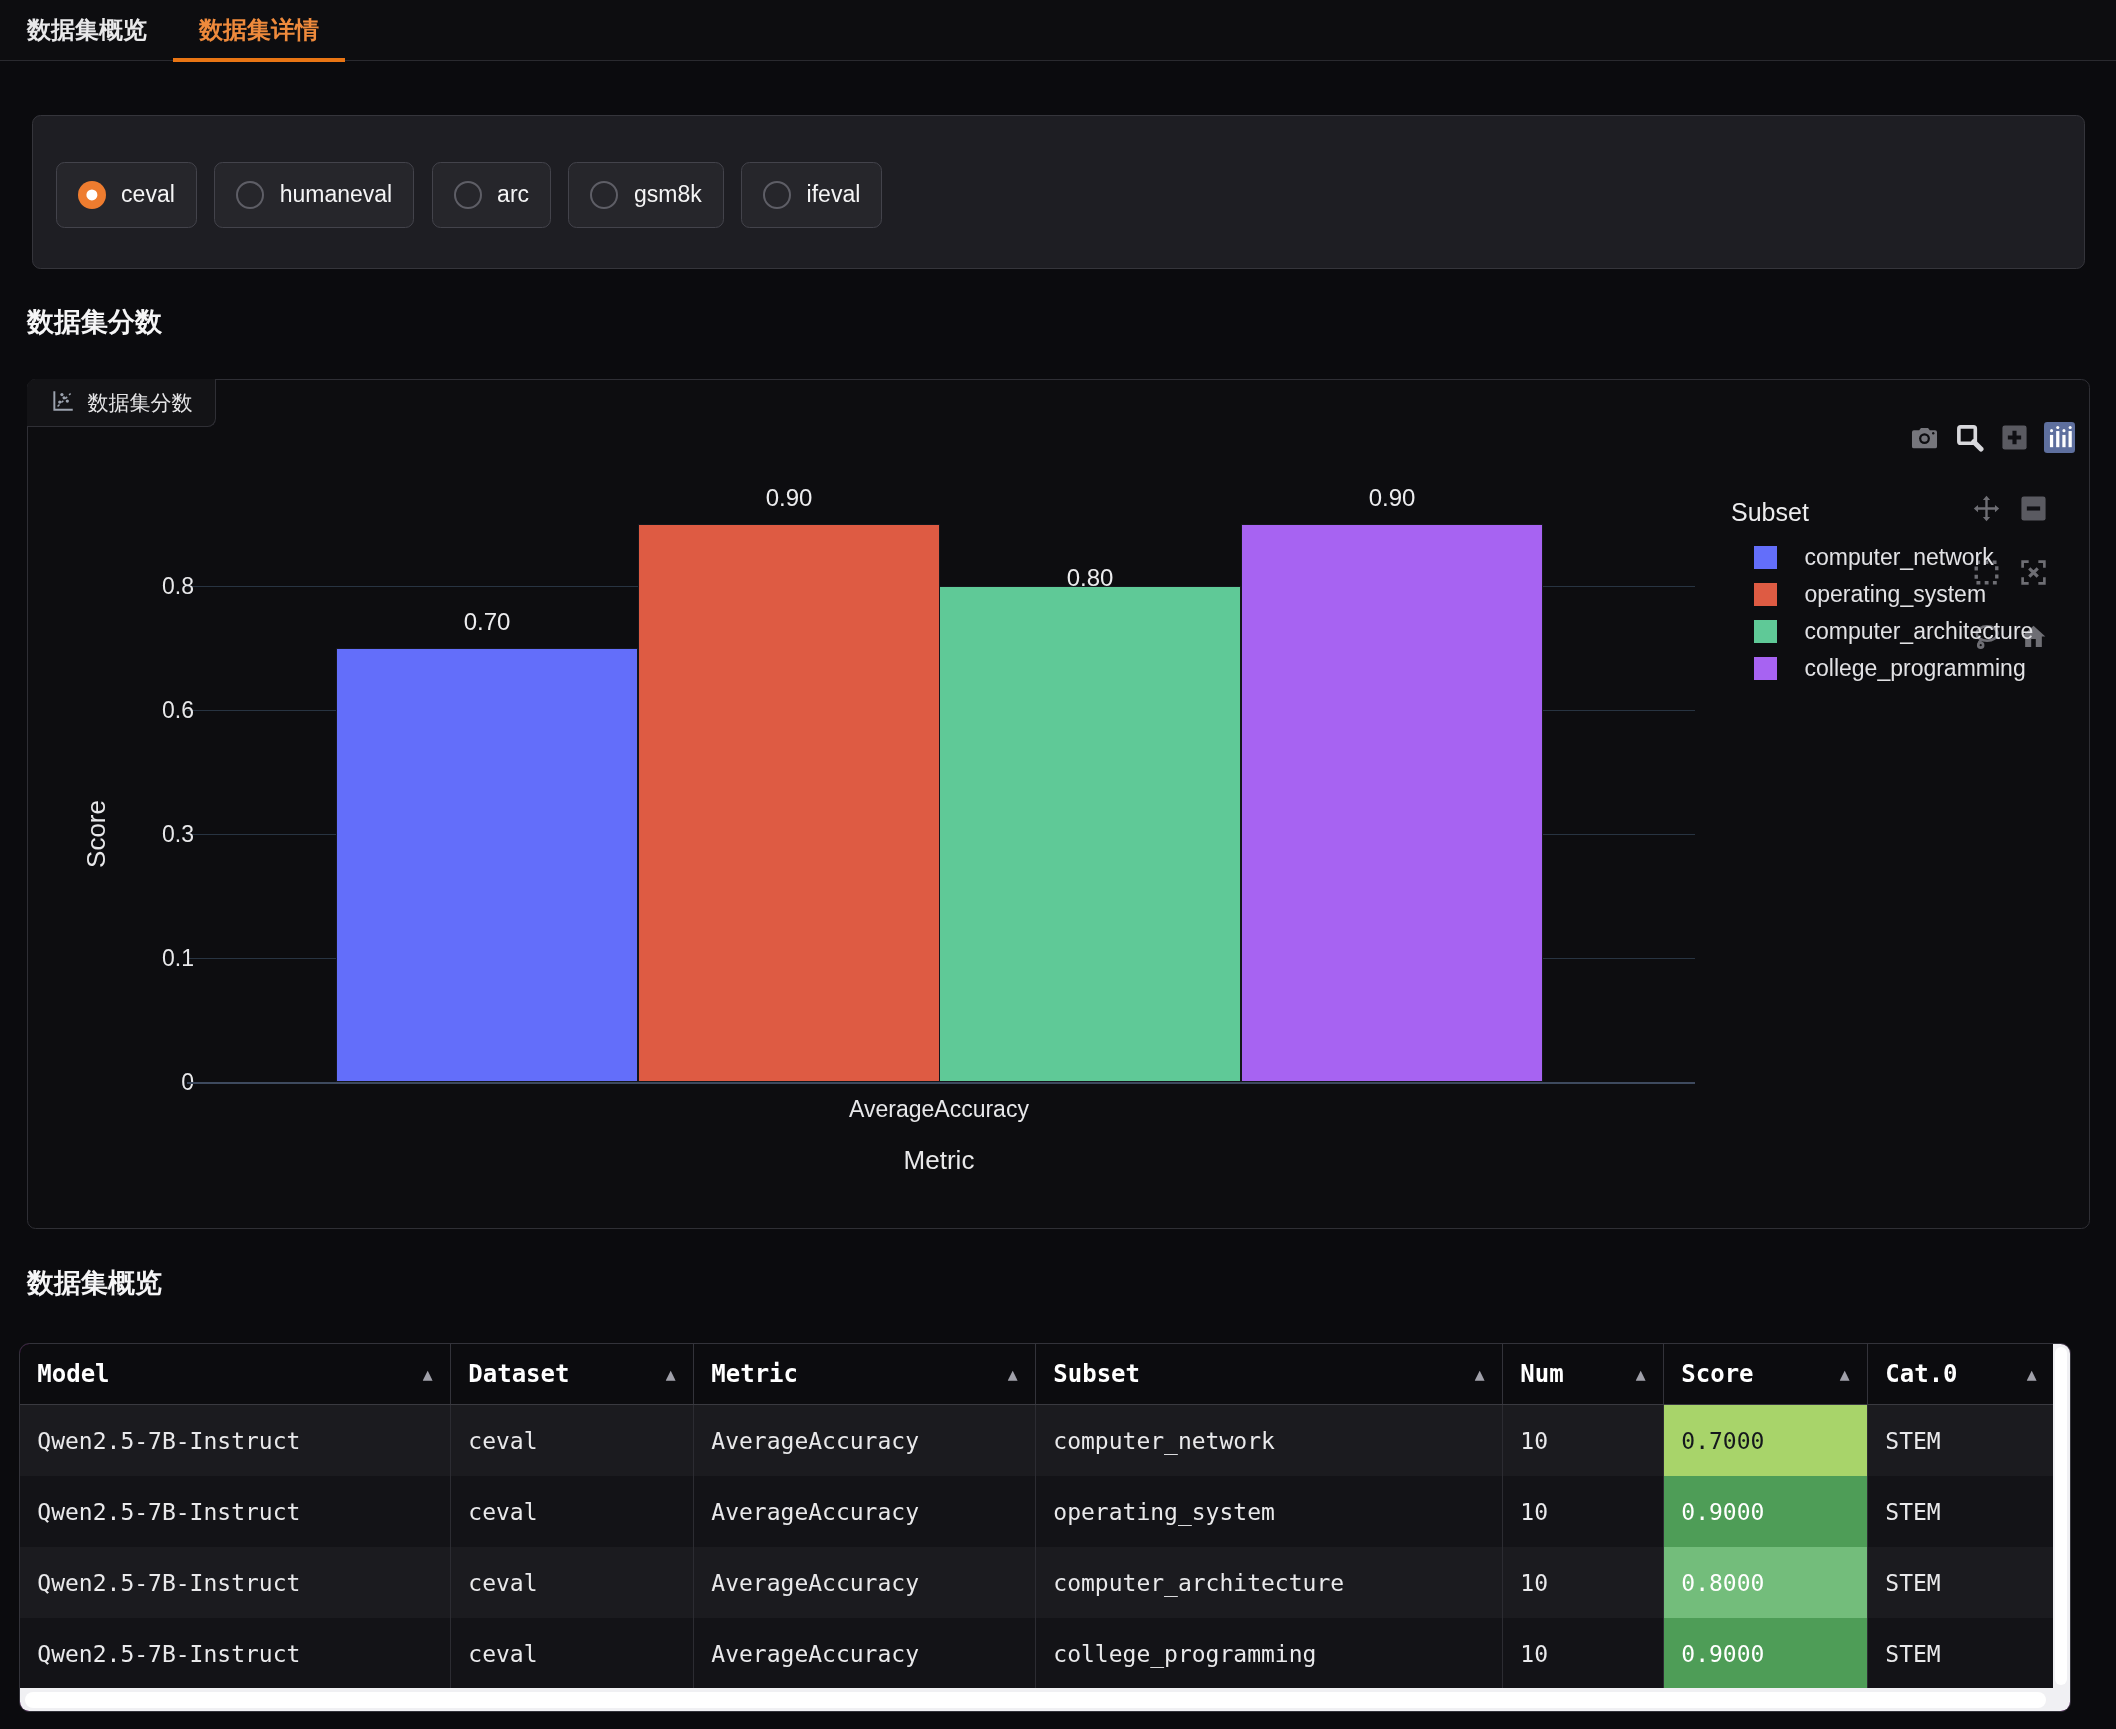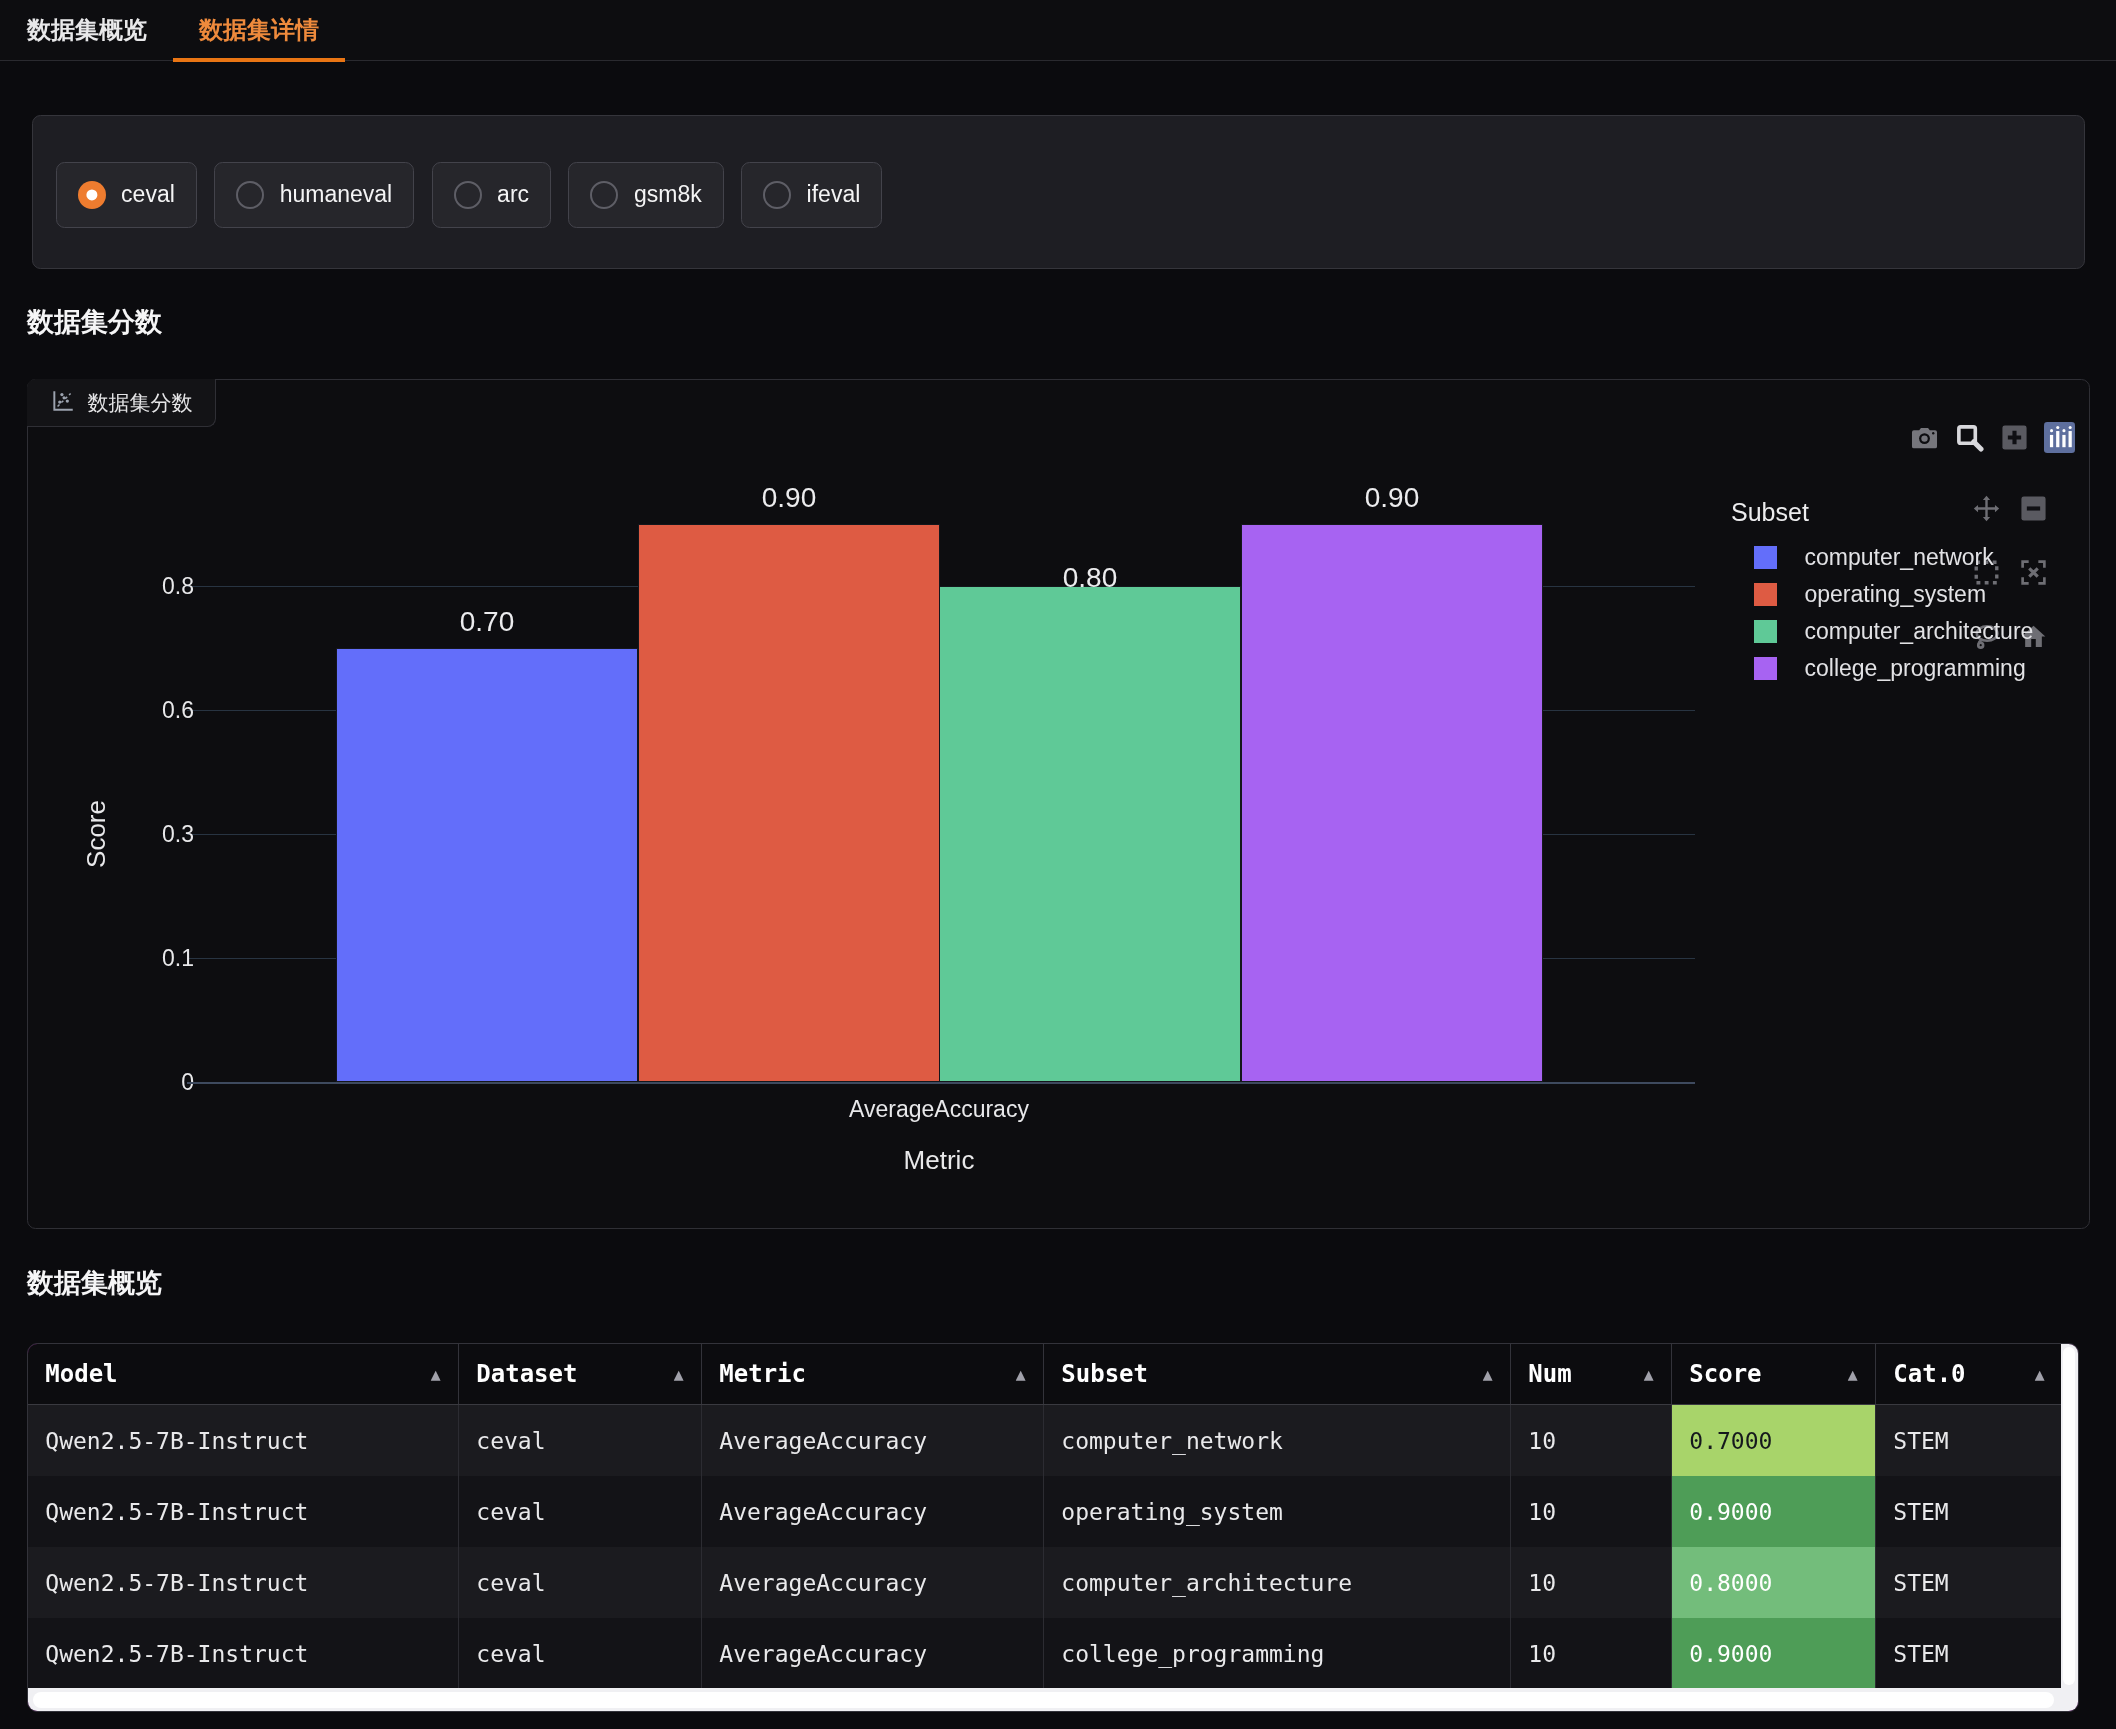--- a/index.html
+++ b/index.html
@@ -39,38 +39,38 @@
   .chip-label{font-size:21px;font-weight:500;color:#E5E5E7;}
   .modebar-top{position:absolute;top:42px;right:14px;display:flex;gap:14px;align-items:center;}
   .mb-icon{width:31px;height:31px;display:flex;align-items:center;justify-content:center;cursor:pointer;}
   .modebar-side{position:absolute;top:113px;right:40px;display:flex;flex-direction:column;gap:33px;}
   .mb-row{display:flex;gap:15.6px;}
 
   .plot{position:absolute;inset:0;}
   .gridline{position:absolute;height:0.9px;background:#283442;}
   .zeroline{position:absolute;height:1.7px;background:#3E4A5F;}
   .bar{position:absolute;border:0.9px solid #14161C;}
-  .bar-value{position:absolute;height:28px;line-height:28px;font-size:28px;color:#ECECEE;
+  .bar-value{position:absolute;height:28px;line-height:28px;font-size:24px;color:#ECECEE;
              transform:translateX(-50%);text-align:center;white-space:nowrap;}
   .ytick{position:absolute;left:62px;width:104px;text-align:right;font-size:23px;color:#E8E8EA;
          transform:translateY(-50%);}
   .ytitle{position:absolute;left:68px;top:454px;transform:translate(-50%,-50%) rotate(-90deg);
           font-size:26px;color:#E8E8EA;white-space:nowrap;}
   .xtick{position:absolute;transform:translateX(-50%);font-size:23px;color:#E8E8EA;white-space:nowrap;}
   .xtitle{position:absolute;transform:translateX(-50%);font-size:26px;color:#E8E8EA;white-space:nowrap;}
 
   .legend{position:absolute;left:1703px;top:118px;width:372px;}
   .legend-title{font-size:25px;color:#ECECEE;}
   .legend-items{margin-top:12px;display:flex;flex-direction:column;}
   .legend-item{display:flex;align-items:center;height:37px;padding-left:23px;cursor:pointer;}
   .legend-swatch{width:22.5px;height:22.5px;flex:0 0 auto;}
   .legend-text{margin-left:28px;font-size:23px;color:#E2E2E5;white-space:nowrap;}
 
   
-  .table-wrap{position:absolute;left:27px;top:1343px;width:2052px;height:369px;background:#701a75;
+  .table-wrap{position:absolute;left:19px;top:1343px;width:2052px;height:369px;background:#701a75;
               border:0.9px solid #33333A;border-radius:10.4px;overflow:hidden;}
   .thead{display:flex;height:61px;background:#0C0C0F;border-bottom:0.9px solid #3A3A40;}
   .th{display:flex;align-items:center;justify-content:space-between;padding:0 17.3px;
       font-family:"DejaVu Sans Mono","Liberation Mono",monospace;font-size:24px;font-weight:700;color:#FFFFFF;
       border-left:0.9px solid #33333A;cursor:pointer;}
   .th:first-child{border-left:none;}
   .sort-arrow{font-size:16.4px;color:#A1A1AA;margin-left:12px;}
   .tr{display:flex;height:71px;}
   .tr.odd{background:#1B1B1F;}
   .tr.even{background:#131317;}

